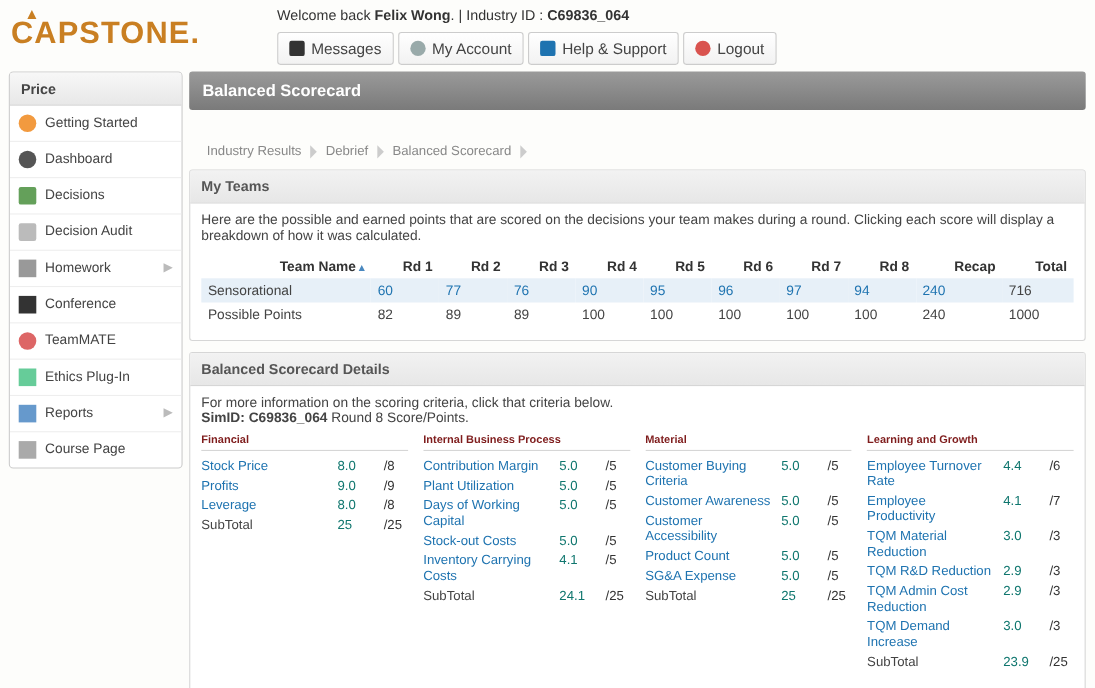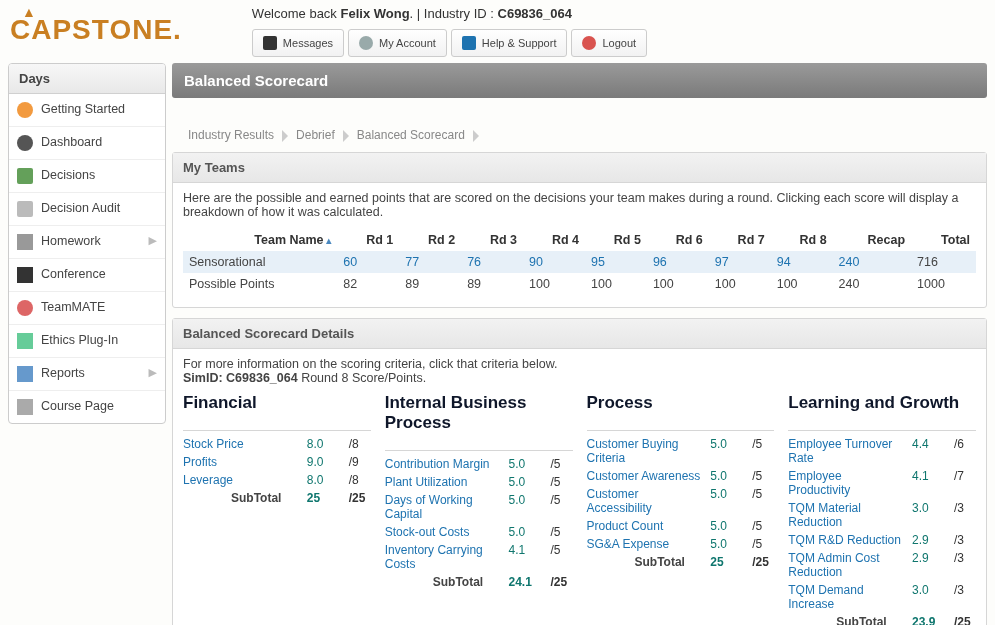--- a/index.html
+++ b/index.html
@@ -39,21 +39,21 @@
   }
   .toolbar {
     display: flex;
     gap: 4px;
   }
   .tbtn {
     border: 1px solid #ccc;
     background: linear-gradient(#fff,#f2f2f2);
     border-radius: 3px;
     padding: 6px 10px;
-    font-size: 11px;
+    font-size: 14px;
     color: #444;
     display: inline-flex;
     align-items: center;
     gap: 6px;
     cursor: pointer;
   }
   .tbtn .ico {
     width: 14px;
     height: 14px;
     display: inline-block;
@@ -171,35 +171,35 @@
   table.scores tr.hl td { background:#e7f0f8; }
   .sort::after { content:" ▴"; color:#4a88bf; font-size:10px; }
   .details-cols {
     display:flex;
     gap: 14px;
     margin-top:8px;
   }
   .dcol { flex: 1; min-width:0; }
   .dcol h4 {
     margin:0 0 4px 0;
-    font-size:17px;
-    color:#0f172a;
+    font-size:10px;
+    color:#7f1d1d;
     border-bottom:1px solid #d6d6d6;
-    padding-bottom:17px;
+    padding-bottom:3px;
   }
   .drow {
     display:flex;
     font-size:12px;
     padding:2px 0;
     gap:6px;
   }
   .drow .k { flex:1; white-space:normal; }
   .drow .v { width:36px; text-align:left; color:#0f766e; }
   .drow .m { width:22px; text-align:left; color:#333; }
-  .drow.sub { font-weight:bold;margin-left:48px; }
+  .drow.sub { font-weight:normal; }
   .standings {
     margin-top:16px;
     font-size:12.5px;
     line-height:1.5;
     padding:0 10px 10px 10px;
   }
   
   .mi.start{background:#f29a3f;border-radius:50%;}
   .mi.dash{background:#555;border-radius:50%;}
   .mi.dec{background:#64a05a;border-radius:2px;}
@@ -240,21 +240,21 @@
           <span class="ico logout"></span>
           <span>Logout</span>
         </div>
     </div>
   </div>
 </div>
 
 <div class="layout">
 
   <div class="menu">
-    <div class="menu-title">Days</div>
+    <div class="menu-title">Price</div>
     <div id="menu-items">
         <div class="menu-item">
           <span class="mi start"></span>
           <span>Getting Started</span>
         </div>
         <div class="menu-item">
           <span class="mi dash"></span>
           <span>Dashboard</span>
         </div>
         <div class="menu-item">
@@ -408,21 +408,21 @@
                 <span class="v">4.1</span>
                 <span class="m">/5</span>
               </div>
               <div class="drow sub">
                 <span class="k">SubTotal</span>
                 <span class="v">24.1</span>
                 <span class="m">/25</span>
               </div>
             </div>
             <div class="dcol">
-              <h4>Process</h4>
+              <h4>Material</h4>
               <div class="drow">
                 <a class="k">Customer Buying Criteria</a>
                 <span class="v">5.0</span>
                 <span class="m">/5</span>
               </div>
               <div class="drow">
                 <a class="k">Customer Awareness</a>
                 <span class="v">5.0</span>
                 <span class="m">/5</span>
               </div>

